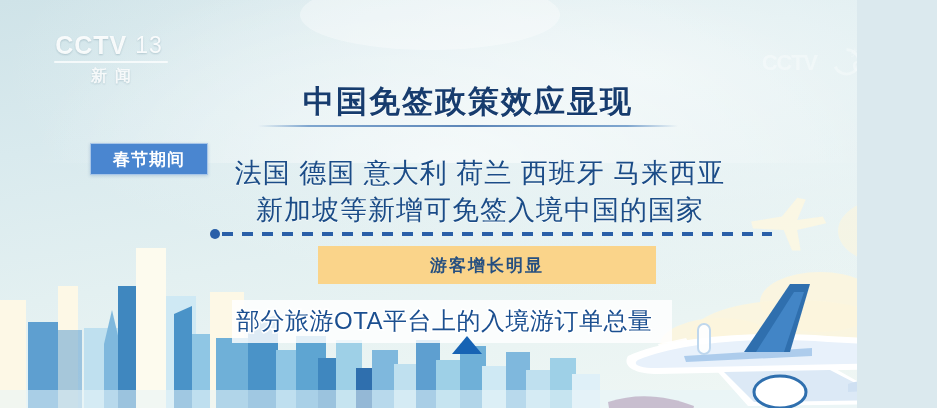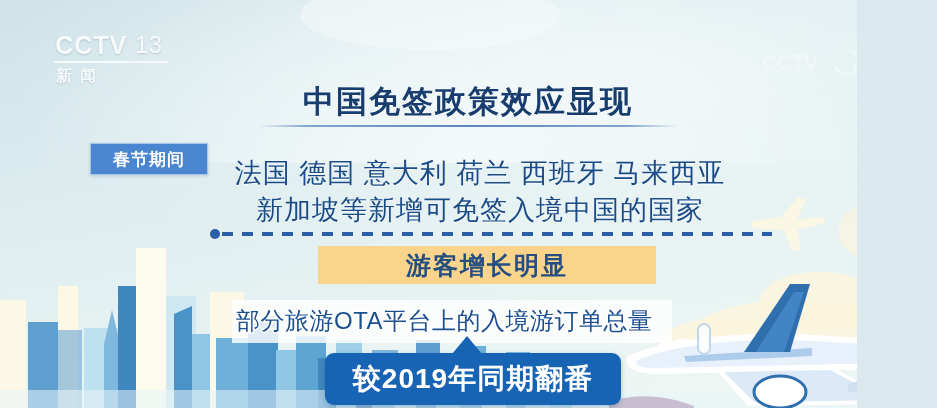--- a/index.html
+++ b/index.html
@@ -59,21 +59,21 @@
     line-height:1;
   }
   .logo .cctv-row .num{
     font-size:23px;font-weight:400;padding:0 4px;
     border-radius:3px;
   }
   .logo .underline{
     height:2px;background:rgba(255,255,255,.78);margin:3px 6px 3px 6px;border-radius:2px;
   }
   .logo .sub{
-    font-size:16px;font-weight:700;letter-spacing:8px;
+    text-align:center;font-size:16px;font-weight:700;letter-spacing:8px;
     color:rgba(255,255,255,.88);text-shadow:0 1px 2px rgba(120,150,165,.4);
     text-indent:8px;
   }
 
   
   .tag-spring{
     position:absolute;left:90px;top:95px;width:116px;height:30px;
     background:#4a86d0;border:1px solid #a8c6e8;
     display:flex;align-items:center;justify-content:center;
     color:#ffffff;font-size:17px;font-weight:700;letter-spacing:1px;
@@ -111,21 +111,21 @@
   }
   .dashline .dashes{
     position:absolute;left:12px;top:0;right:0;height:4px;
     background-image:repeating-linear-gradient(90deg,#2a5fa8 0px,#2a5fa8 11px,rgba(0,0,0,0) 11px,rgba(0,0,0,0) 20px);
   }
 
   .tag-growth{
     position:absolute;left:318px;top:246px;width:338px;height:38px;
     background:#fad48a;
     display:flex;align-items:center;justify-content:center;
-    color:#254f80;font-size:25px;font-weight:700;letter-spacing:2px;
+    color:#254f80;font-size:17px;font-weight:700;letter-spacing:2px;
   }
 
   .white-band{
     position:absolute;left:232px;top:300px;width:440px;height:43px;
     background:rgba(255,255,255,.82);
   }
 
   .subline{
     position:absolute;left:236px;top:305px;width:436px;
     text-align:left;color:#1b4f90;
@@ -256,15 +256,14 @@
     <div class="dot"></div>
     <div class="dashes"></div>
   </div>
 
   <div class="tag-growth">游客增长明显</div>
 
   <div class="white-band"></div>
   <div class="subline">部分旅游OTA平台上的入境游订单总量</div>
 
   <div class="bubble-arrow"></div>
-  <div class="bubble">较2019年同期翻番</div>
 
 </div>
 
 </body></html>

